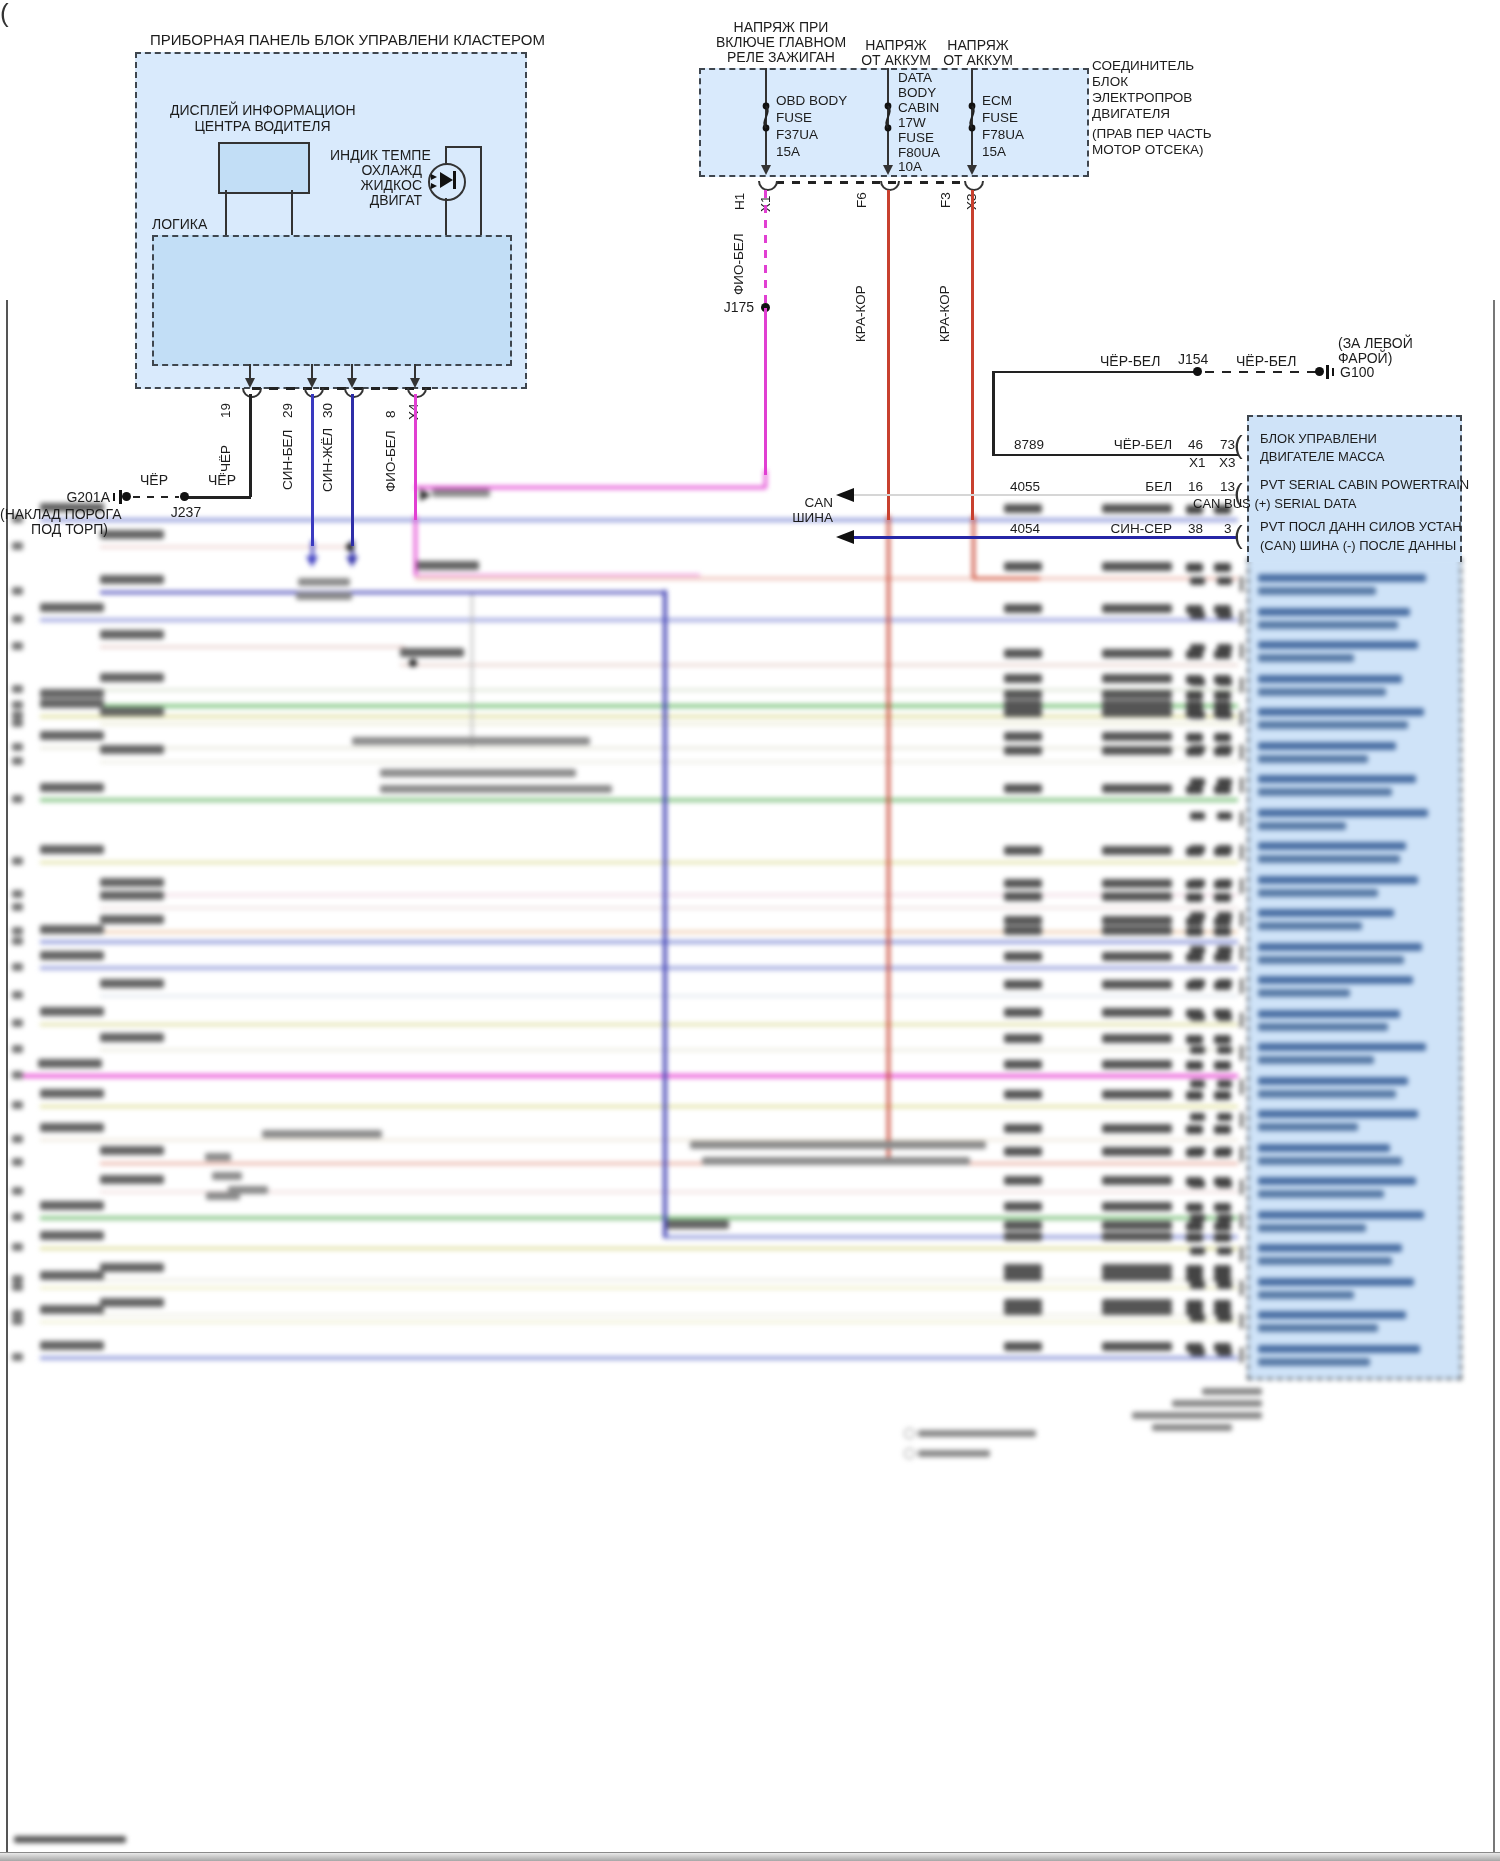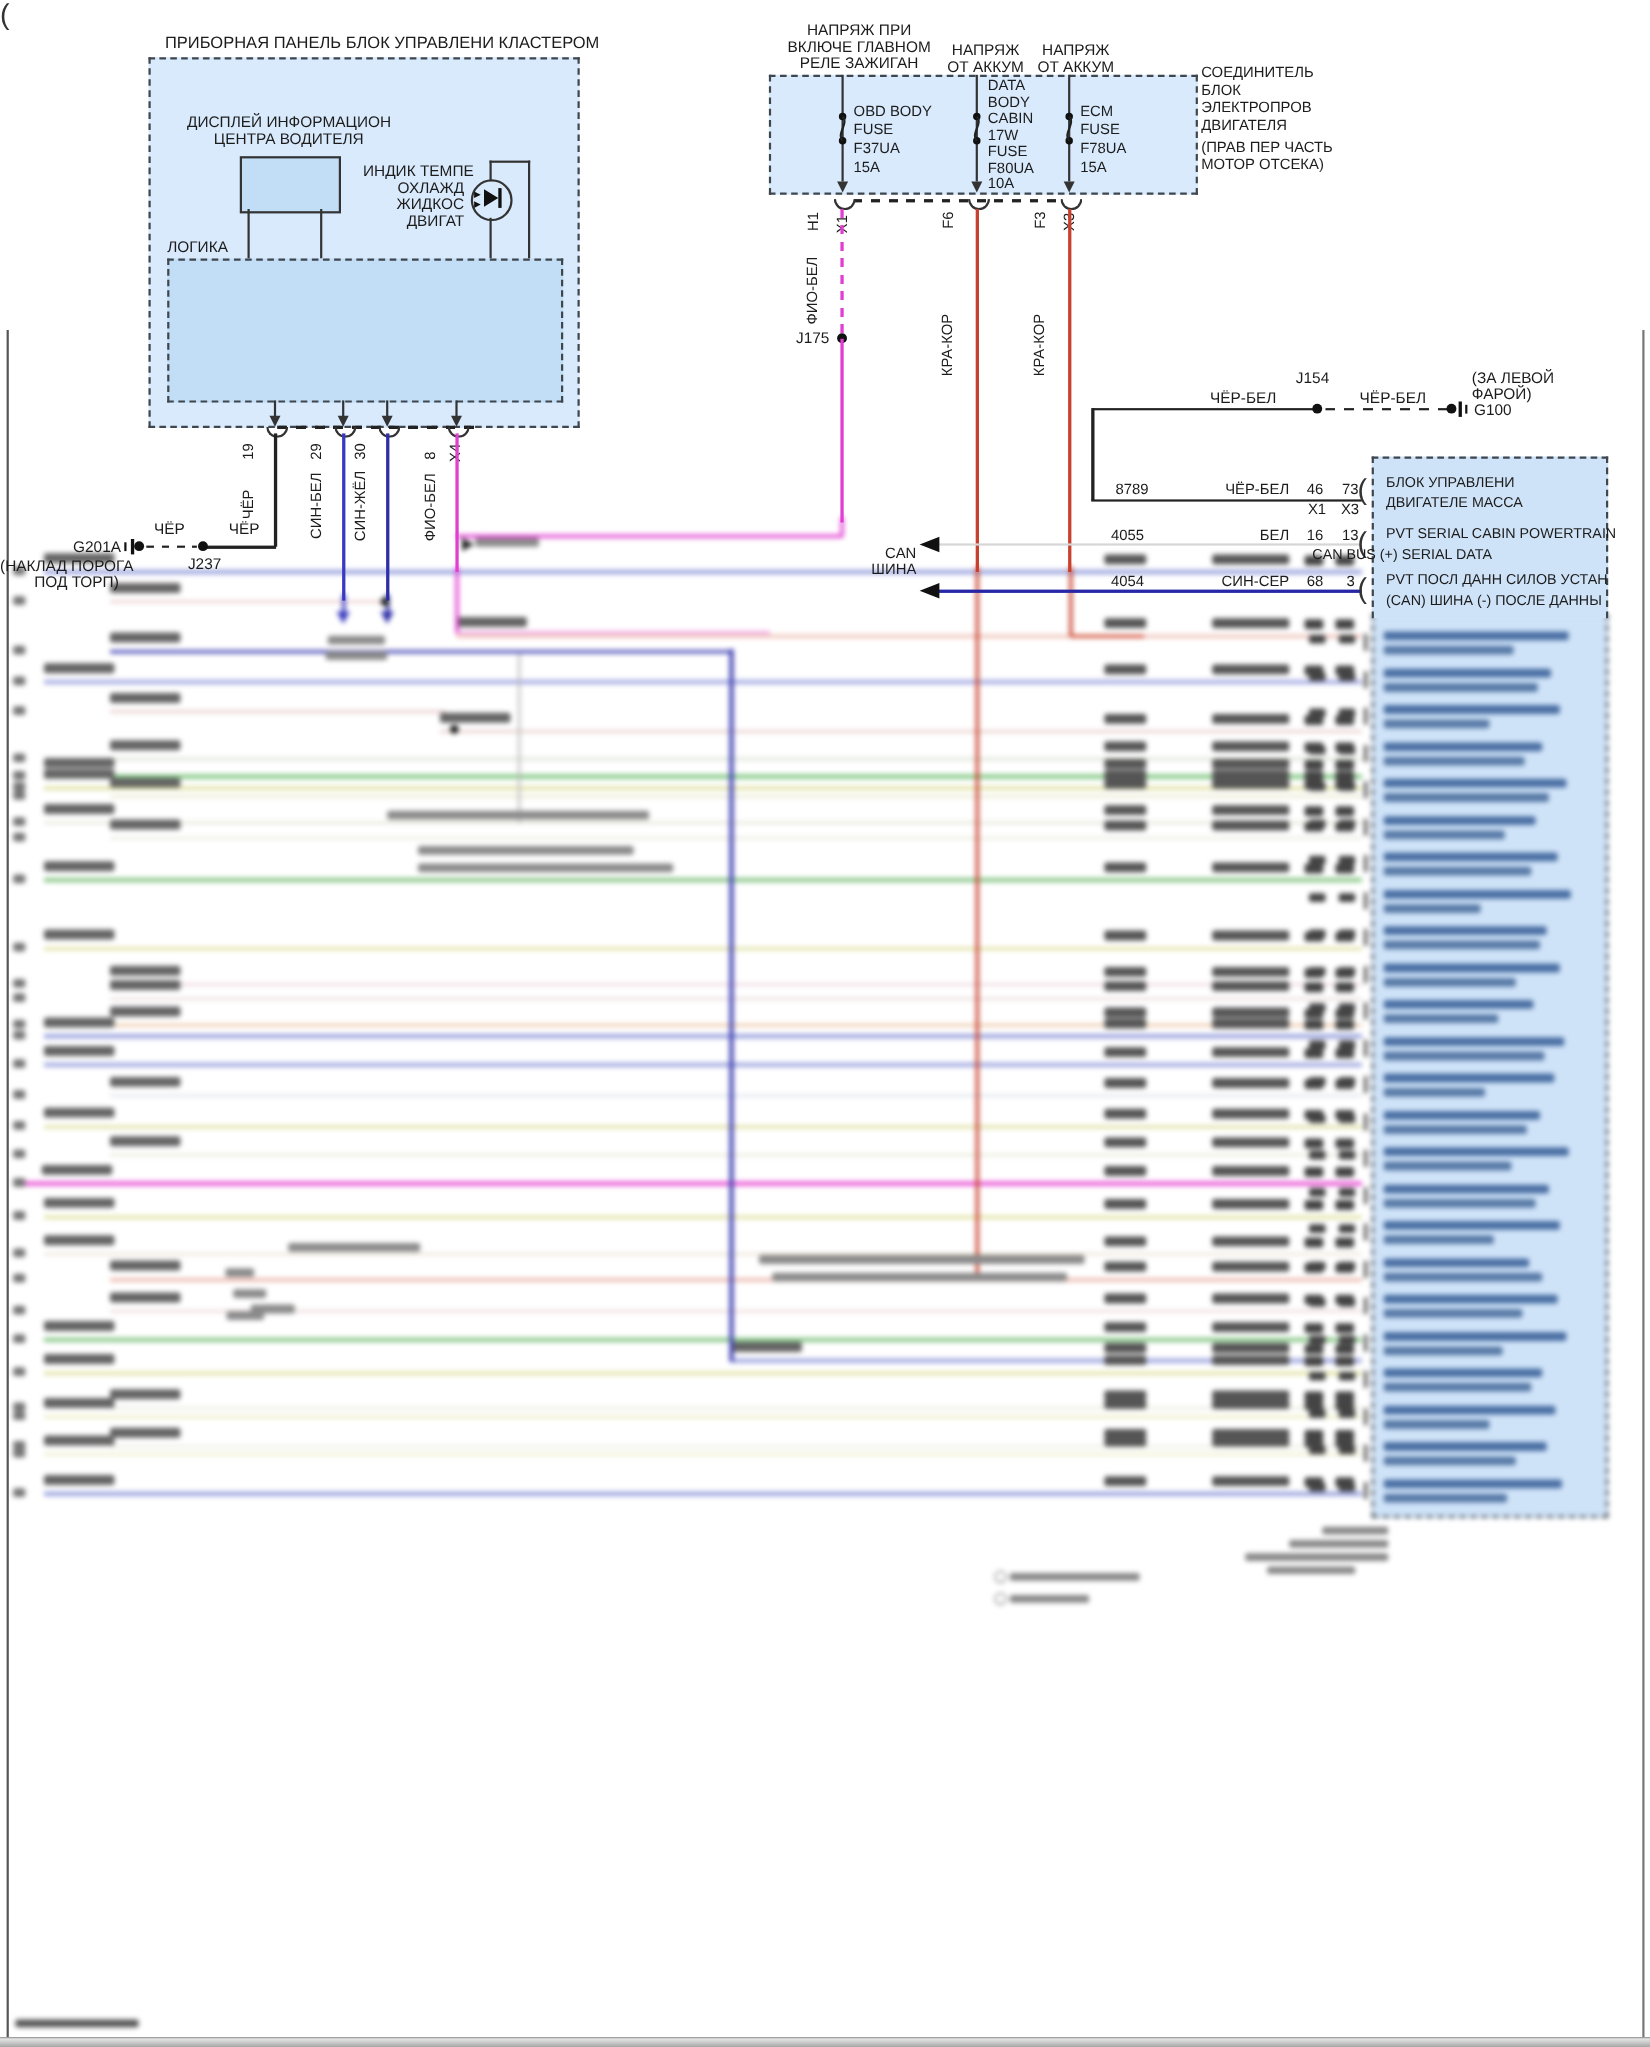--- a/index.html
+++ b/index.html
@@ -591,21 +591,21 @@
 <div class="t tr" style="left:710px;top:300px;width:44px">J175</div>
 <div class="wire" style="left:763.5px;top:308px;width:3.5px;height:167px;background:var(--magenta)"></div>
 
 <div class="wire" style="left:886.5px;top:190px;width:3px;height:330px;background:var(--red)"></div>
 <div class="wire" style="left:970.5px;top:190px;width:3px;height:330px;background:var(--red)"></div>
 <div class="v" style="left:868px;top:328px">КРА-КОР</div>
 <div class="v" style="left:952px;top:328px">КРА-КОР</div>
 
 <div class="wire" style="left:993px;top:370.5px;width:202px;height:2.5px;background:#222"></div>
 <div class="t" style="left:1100px;top:354px">ЧЁР-БЕЛ</div>
-<div class="t" style="left:1178px;top:336px">J154</div>
+<div class="t" style="left:1178px;top:352px">J154</div>
 <div class="dot" style="left:1193px;top:367px"></div>
 <div class="hdash" style="left:1205px;top:370.5px;width:112px"></div>
 <div class="t" style="left:1236px;top:354px">ЧЁР-БЕЛ</div>
 <div class="dot" style="left:1315px;top:367px"></div>
 <div class="gbar" style="left:1326px;top:365px;width:2.5px;height:14px"></div>
 <div class="gbar" style="left:1332px;top:368px;width:2px;height:8px"></div>
 <div class="t" style="left:1338px;top:336px">(ЗА ЛЕВОЙ</div>
 <div class="t" style="left:1338px;top:351px">ФАРОЙ)</div>
 <div class="t" style="left:1340px;top:365px">G100</div>
 
@@ -627,21 +627,21 @@
 <div class="arrlt" style="left:836px;top:488px"></div>
 <div class="ts" style="left:1010px;top:479px">4055</div>
 <div class="ts tr" style="left:1100px;top:479px;width:72px">БЕЛ</div>
 <div class="ts" style="left:1188px;top:479px">16</div>
 <div class="ts" style="left:1220px;top:479px">13</div>
 
 <div class="wire" style="left:852px;top:535.5px;width:386px;height:3px;background:var(--darkblue)"></div>
 <div class="arrlt" style="left:836px;top:530px"></div>
 <div class="ts" style="left:1010px;top:521px">4054</div>
 <div class="ts tr" style="left:1100px;top:521px;width:72px">СИН-СЕР</div>
-<div class="ts" style="left:1188px;top:521px">68</div>
+<div class="ts" style="left:1188px;top:521px">38</div>
 <div class="ts" style="left:1224px;top:521px">3</div>
 
 <div class="ts tr" style="left:778px;top:495px;width:55px">CAN</div>
 <div class="ts tr" style="left:778px;top:510px;width:55px">ШИНА</div>
 
 <div class="brace" style="left:1234px;top:432px">(</div>
 <div class="brace" style="left:1234px;top:480px">(</div>
 <div class="brace" style="left:1234px;top:522px">(</div>
 
 <div class="tp" style="left:1260px;top:431px">БЛОК УПРАВЛЕНИ</div>

